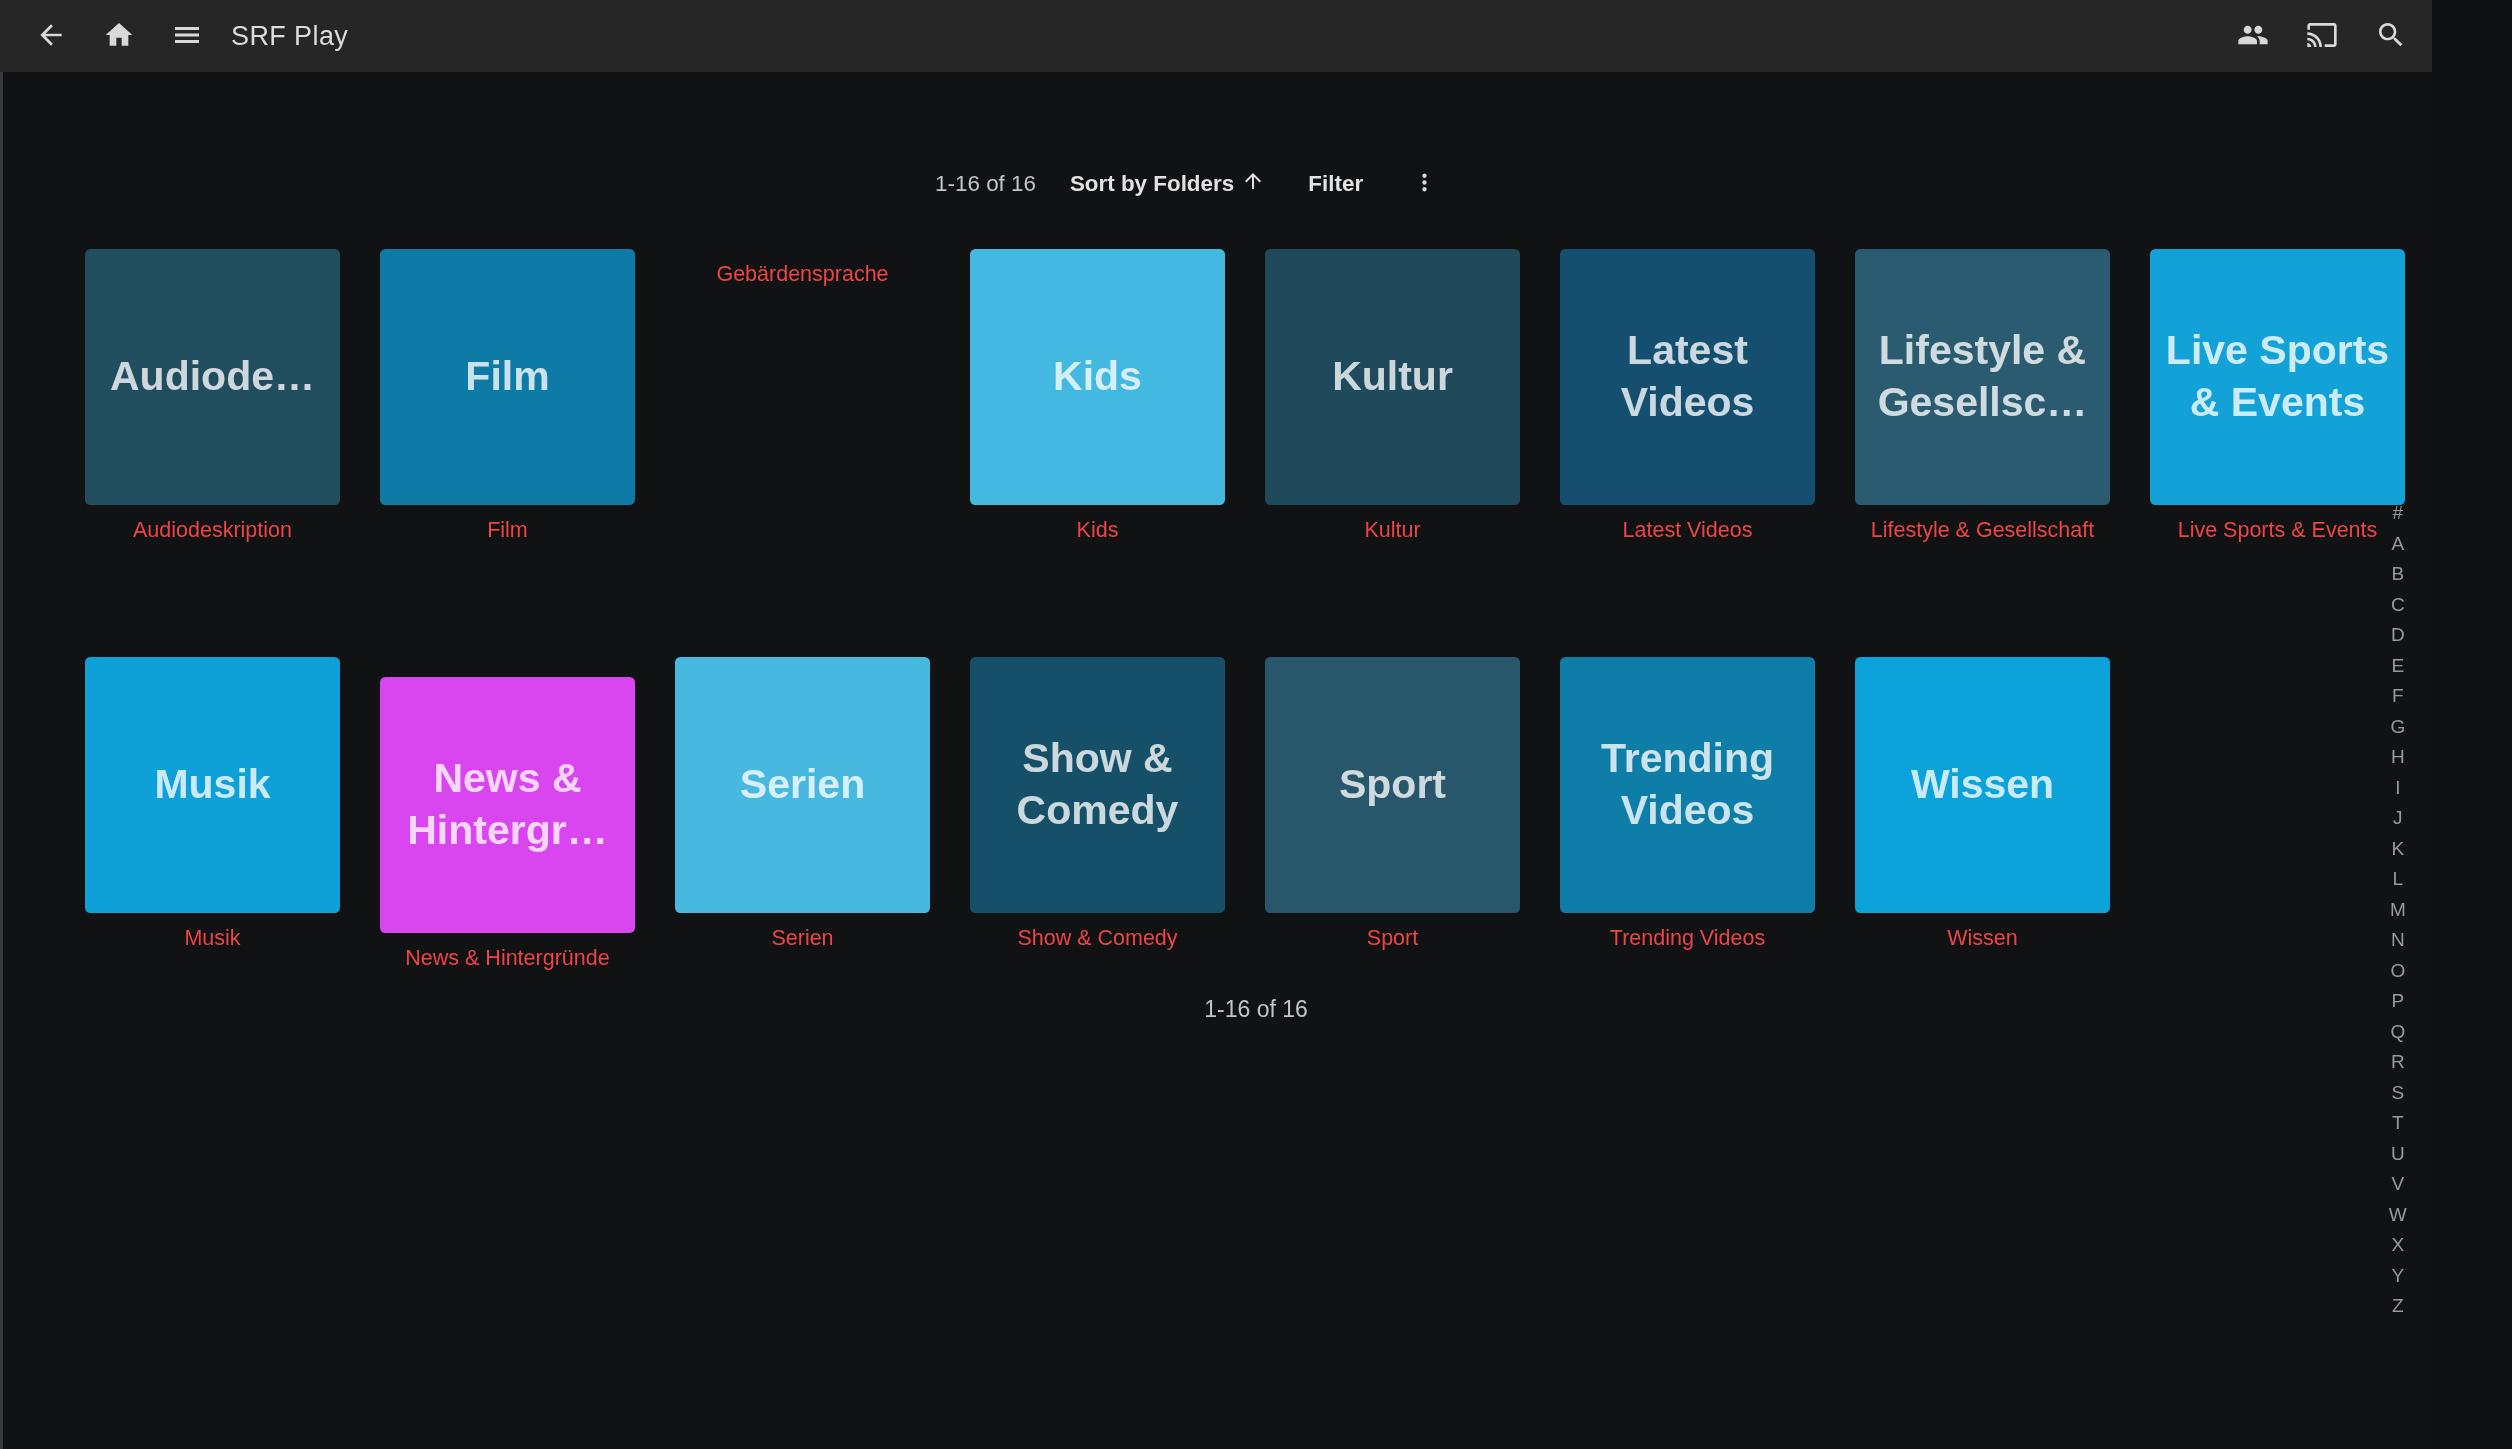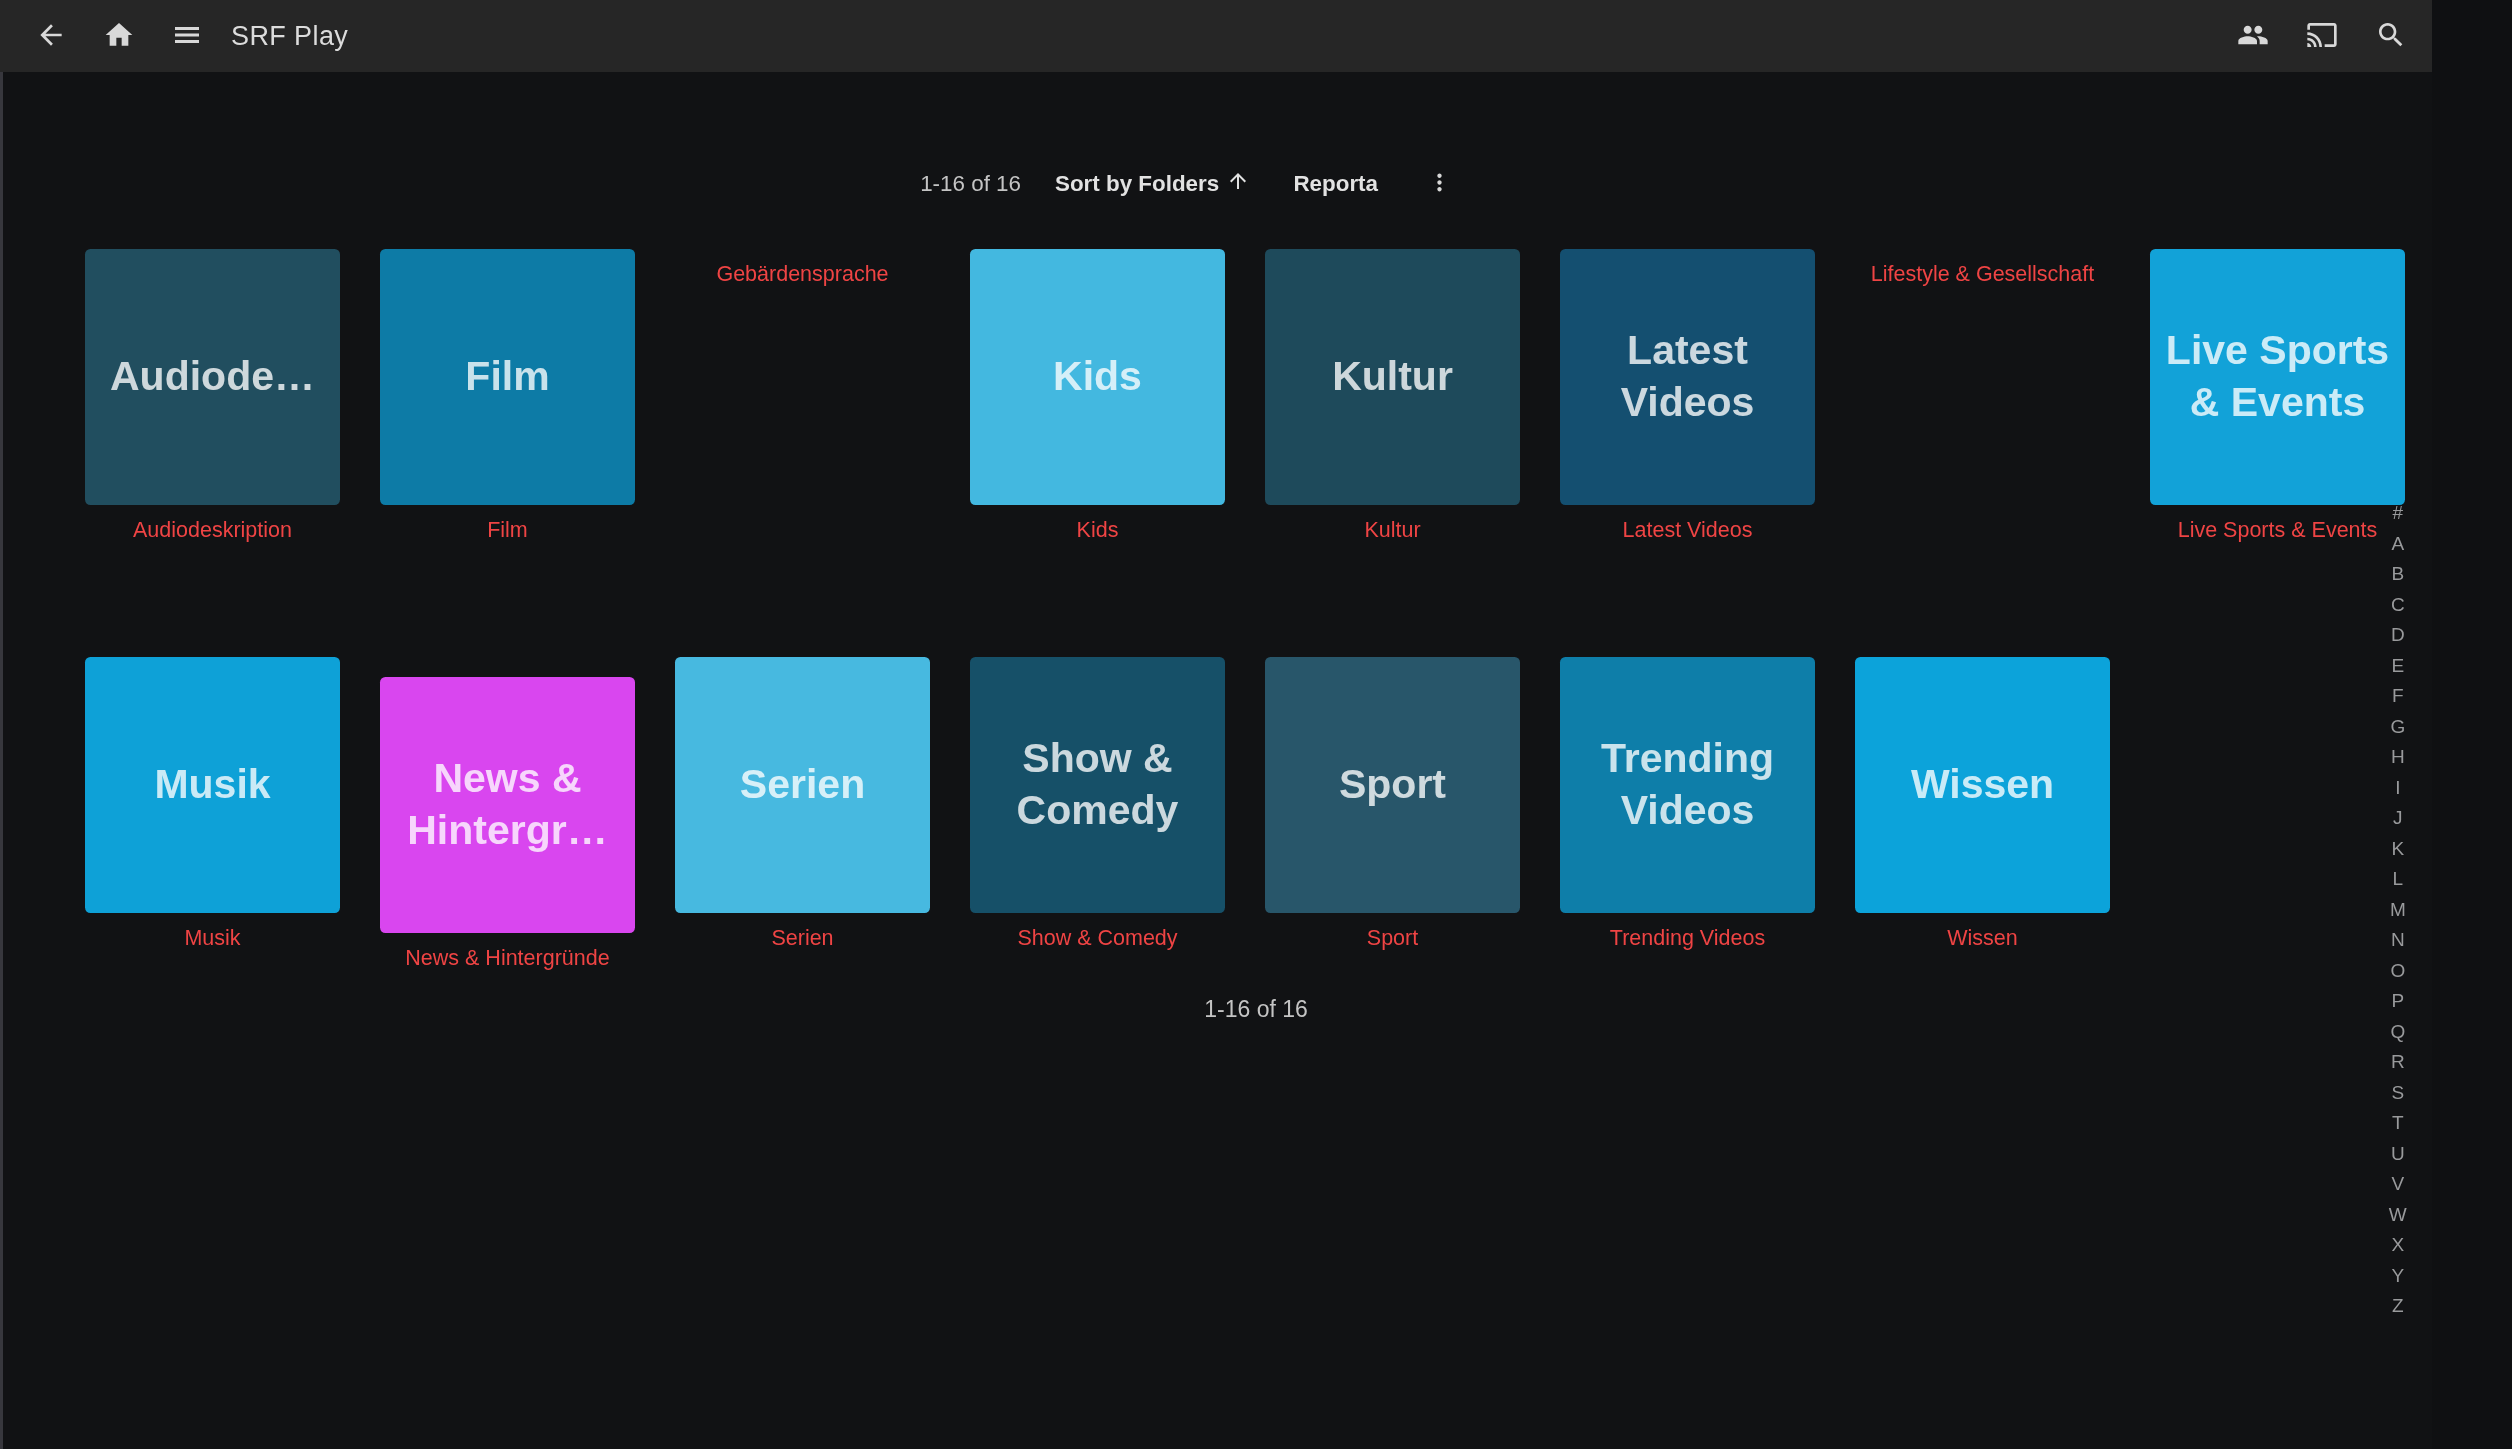--- a/index.html
+++ b/index.html
@@ -141,21 +141,21 @@
     <span class="count">1-16 of 16</span>
     <button class="txtbtn">
       <span>Sort by Folders</span>
       <span>
         <svg viewBox="0 0 24 24" width="24" height="24" fill="#e2e2e2">
             <path d="M4 12l1.41 1.41L11 7.83V20h2V7.83l5.58 5.59L20 12l-8-8-8 8z"></path>
           </svg>
       </span>
     </button>
     <button class="txtbtn">
-      <span>Reporta</span>
+      <span>Filter</span>
     </button>
     <button class="iconbtn kebab-btn">
       <span>
         <svg viewBox="0 0 24 24" width="29" height="29" fill="#e2e2e2">
             <path d="M12 8.2c1 0 1.8-.8 1.8-1.8S13 4.6 12 4.6s-1.8.8-1.8 1.8.8 1.8 1.8 1.8zm0 2c-1 0-1.8.8-1.8 1.8s.8 1.8 1.8 1.8 1.8-.8 1.8-1.8-.8-1.8-1.8-1.8zm0 5.6c-1 0-1.8.8-1.8 1.8s.8 1.8 1.8 1.8 1.8-.8 1.8-1.8-.8-1.8-1.8-1.8z"></path>
           </svg>
       </span>
     </button>
   </div>
 
@@ -194,20 +194,23 @@
     </div>
 
     <div class="cell">
       <div class="card" style="background: rgb(20, 79, 112);">
         <div class="card-text">Latest Videos</div>
       </div>
       <div class="card-label">Latest Videos</div>
     </div>
 
     <div class="cell">
+      <div class="card" style="background: rgb(43, 91, 112);">
+        <div class="card-text">Lifestyle &amp; Gesellsc…</div>
+      </div>
       <div class="card-label">Lifestyle &amp; Gesellschaft</div>
     </div>
 
     <div class="cell">
       <div class="card" style="background: rgb(18, 162, 216);">
         <div class="card-text">Live Sports &amp; Events</div>
       </div>
       <div class="card-label">Live Sports &amp; Events</div>
     </div>
 

